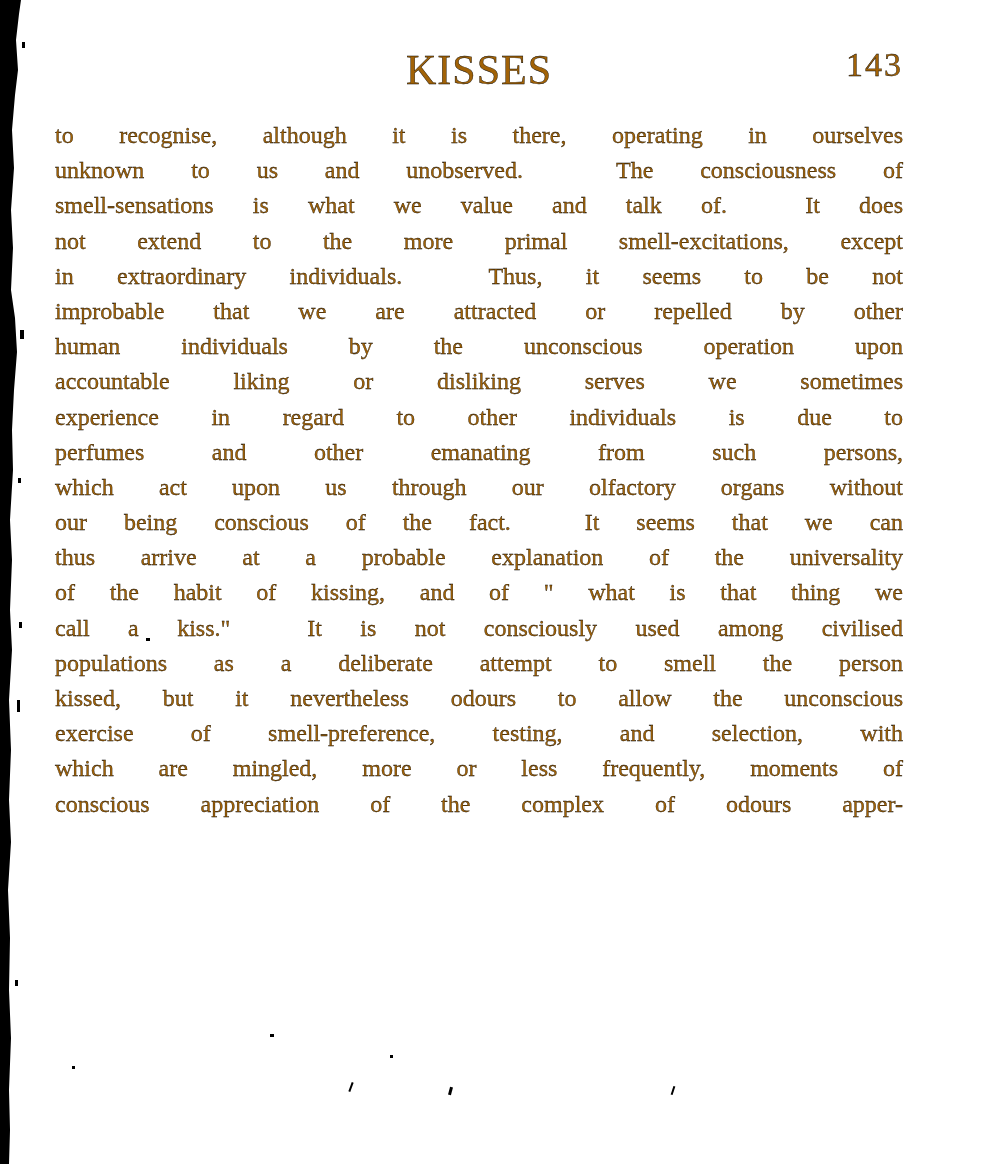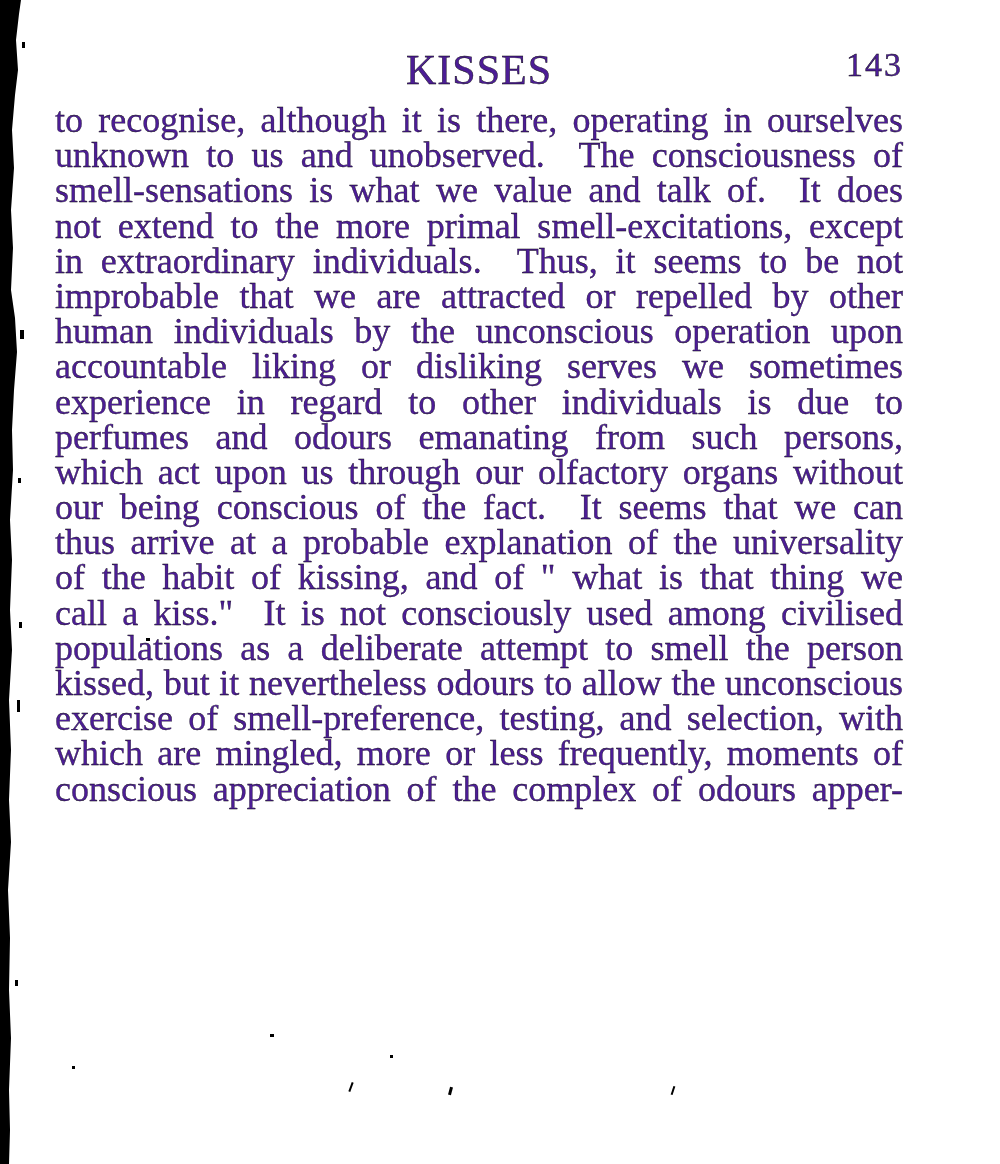--- a/index.html
+++ b/index.html
@@ -7,21 +7,21 @@
     padding: 0;
     background: #ffffff;
   }
   .page {
     position: relative;
     width: 1000px;
     height: 1164px;
     background: #ffffff;
     overflow: hidden;
     font-family: "Liberation Serif", "DejaVu Serif", serif;
-    color: #4c1d95;
+    color: #a16207;
   }
   .binding {
     position: absolute;
     left: 0;
     top: 0;
     width: 30px;
     height: 1164px;
   }
   .header {
     position: absolute;
@@ -40,23 +40,23 @@
     position: absolute;
     right: 0;
     top: 0;
     font-size: 34px;
     letter-spacing: 2px;
     -webkit-text-stroke: 0.4px #000;
   }
   .body-text {
     position: absolute;
     left: 55px;
-    top: 103px;
+    top: 118px;
     width: 848px;
-    font-size: 36px;
+    font-size: 24px;
     -webkit-text-stroke: 0.3px #000;
   }
   .line {
     height: 35.2px;
     line-height: 35.2px;
     white-space: pre-wrap;
     text-align: justify;
     text-align-last: justify;
   }
   .line.last {
@@ -88,21 +88,21 @@
   <main class="body-text">
       <div class="line">to recognise, although it is there, operating in ourselves</div>
       <div class="line">unknown to us and unobserved.  The consciousness of</div>
       <div class="line">smell-sensations is what we value and talk of.  It does</div>
       <div class="line">not extend to the more primal smell-excitations, except</div>
       <div class="line">in extraordinary individuals.  Thus, it seems to be not</div>
       <div class="line">improbable that we are attracted or repelled by other</div>
       <div class="line">human individuals by the unconscious operation upon</div>
       <div class="line">accountable liking or disliking serves we sometimes</div>
       <div class="line">experience in regard to other individuals is due to</div>
-      <div class="line">perfumes and odours emanating from such persons,</div>
+      <div class="line">perfumes and other emanating from such persons,</div>
       <div class="line">which act upon us through our olfactory organs without</div>
       <div class="line">our being conscious of the fact.  It seems that we can</div>
       <div class="line">thus arrive at a probable explanation of the universality</div>
       <div class="line">of the habit of kissing, and of " what is that thing we</div>
       <div class="line">call a kiss."  It is not consciously used among civilised</div>
       <div class="line">populations as a deliberate attempt to smell the person</div>
       <div class="line">kissed, but it nevertheless odours to allow the unconscious</div>
       <div class="line">exercise of smell-preference, testing, and selection, with</div>
       <div class="line">which are mingled, more or less frequently, moments of</div>
       <div class="line">conscious appreciation of the complex of odours apper-</div>

